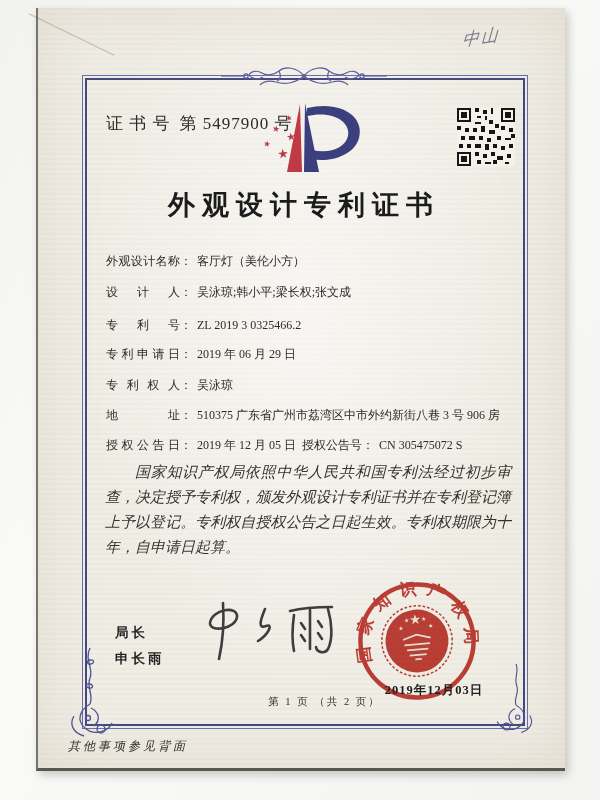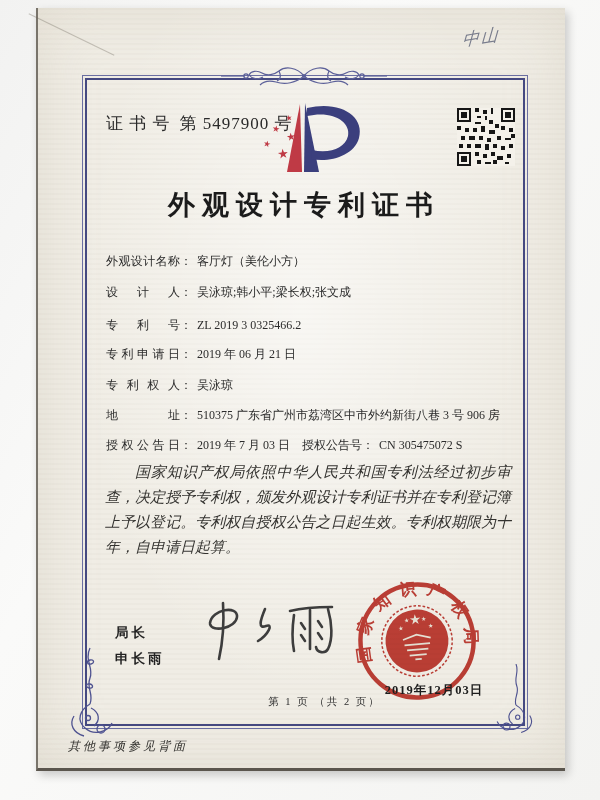--- a/index.html
+++ b/index.html
@@ -133,30 +133,30 @@
   <div class="frow" style="top:245px">
     <span class="flabel"><span>外观设计名称</span></span><span class="fcolon">：</span><span>客厅灯（美伦小方）</span>
   </div>
   <div class="frow" style="top:276px">
     <span class="flabel"><span>设计人</span></span><span class="fcolon">：</span><span>吴泳琼;韩小平;梁长权;张文成</span>
   </div>
   <div class="frow" style="top:309px">
     <span class="flabel"><span>专利号</span></span><span class="fcolon">：</span><span>ZL 2019 3 0325466.2</span>
   </div>
   <div class="frow" style="top:338px">
-    <span class="flabel"><span>专利申请日</span></span><span class="fcolon">：</span><span>2019 年 06 月 21 日</span>
+    <span class="flabel"><span>专利申请日</span></span><span class="fcolon">：</span><span>2019 年 06 月 29 日</span>
   </div>
   <div class="frow" style="top:369px">
     <span class="flabel"><span>专利权人</span></span><span class="fcolon">：</span><span>吴泳琼</span>
   </div>
   <div class="frow" style="top:399px">
     <span class="flabel"><span>地址</span></span><span class="fcolon">：</span><span>510375 广东省广州市荔湾区中市外约新街八巷 3 号 906 房</span>
   </div>
   <div class="frow" style="top:429px">
-    <span class="flabel"><span>授权公告日</span></span><span class="fcolon">：</span><span>2019 年 7 月 03 日</span>
+    <span class="flabel"><span>授权公告日</span></span><span class="fcolon">：</span><span>2019 年 12 月 05 日</span>
     <span class="pair2">
       <span class="flabel"><span>授权公告号</span></span><span class="fcolon">：</span><span>CN 305475072 S</span>
     </span>
   </div>
 
   <div class="body-text">
     <p>国家知识产权局依照中华人民共和国专利法经过初步审查，决定授予专利权，颁发外观设计专利证书并在专利登记簿上予以登记。专利权自授权公告之日起生效。专利权期限为十年，自申请日起算。</p>
   </div>
 
   <div class="director">

